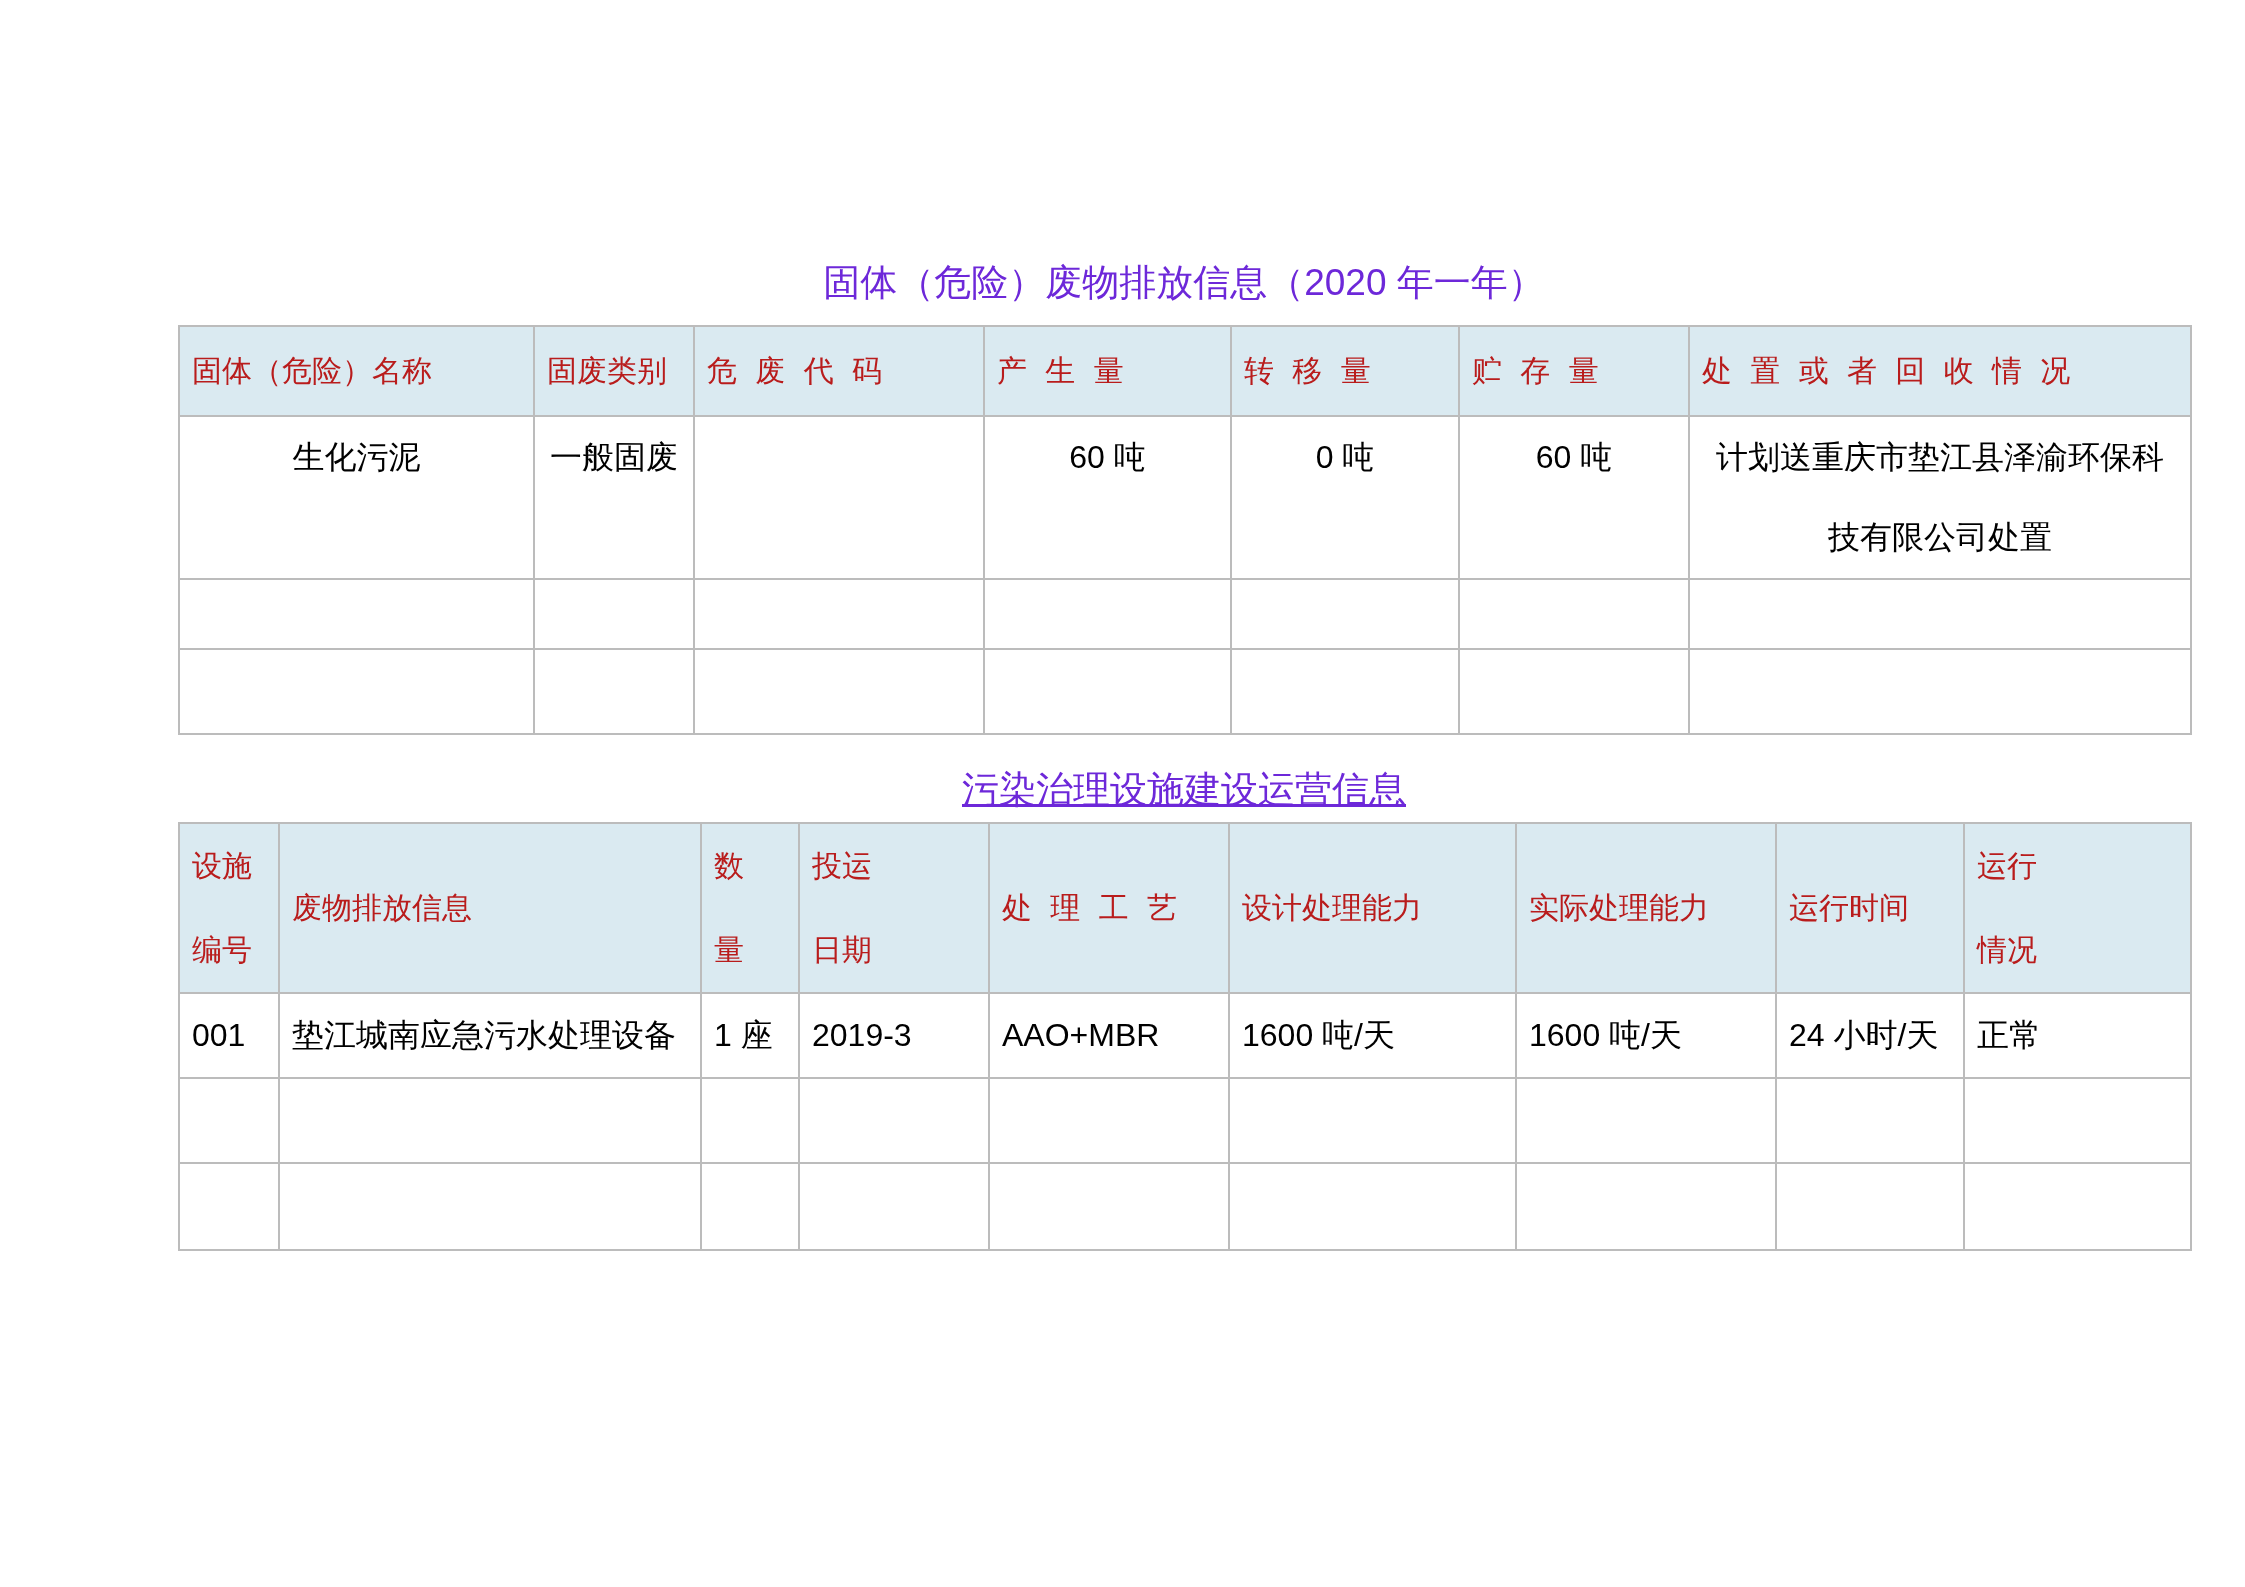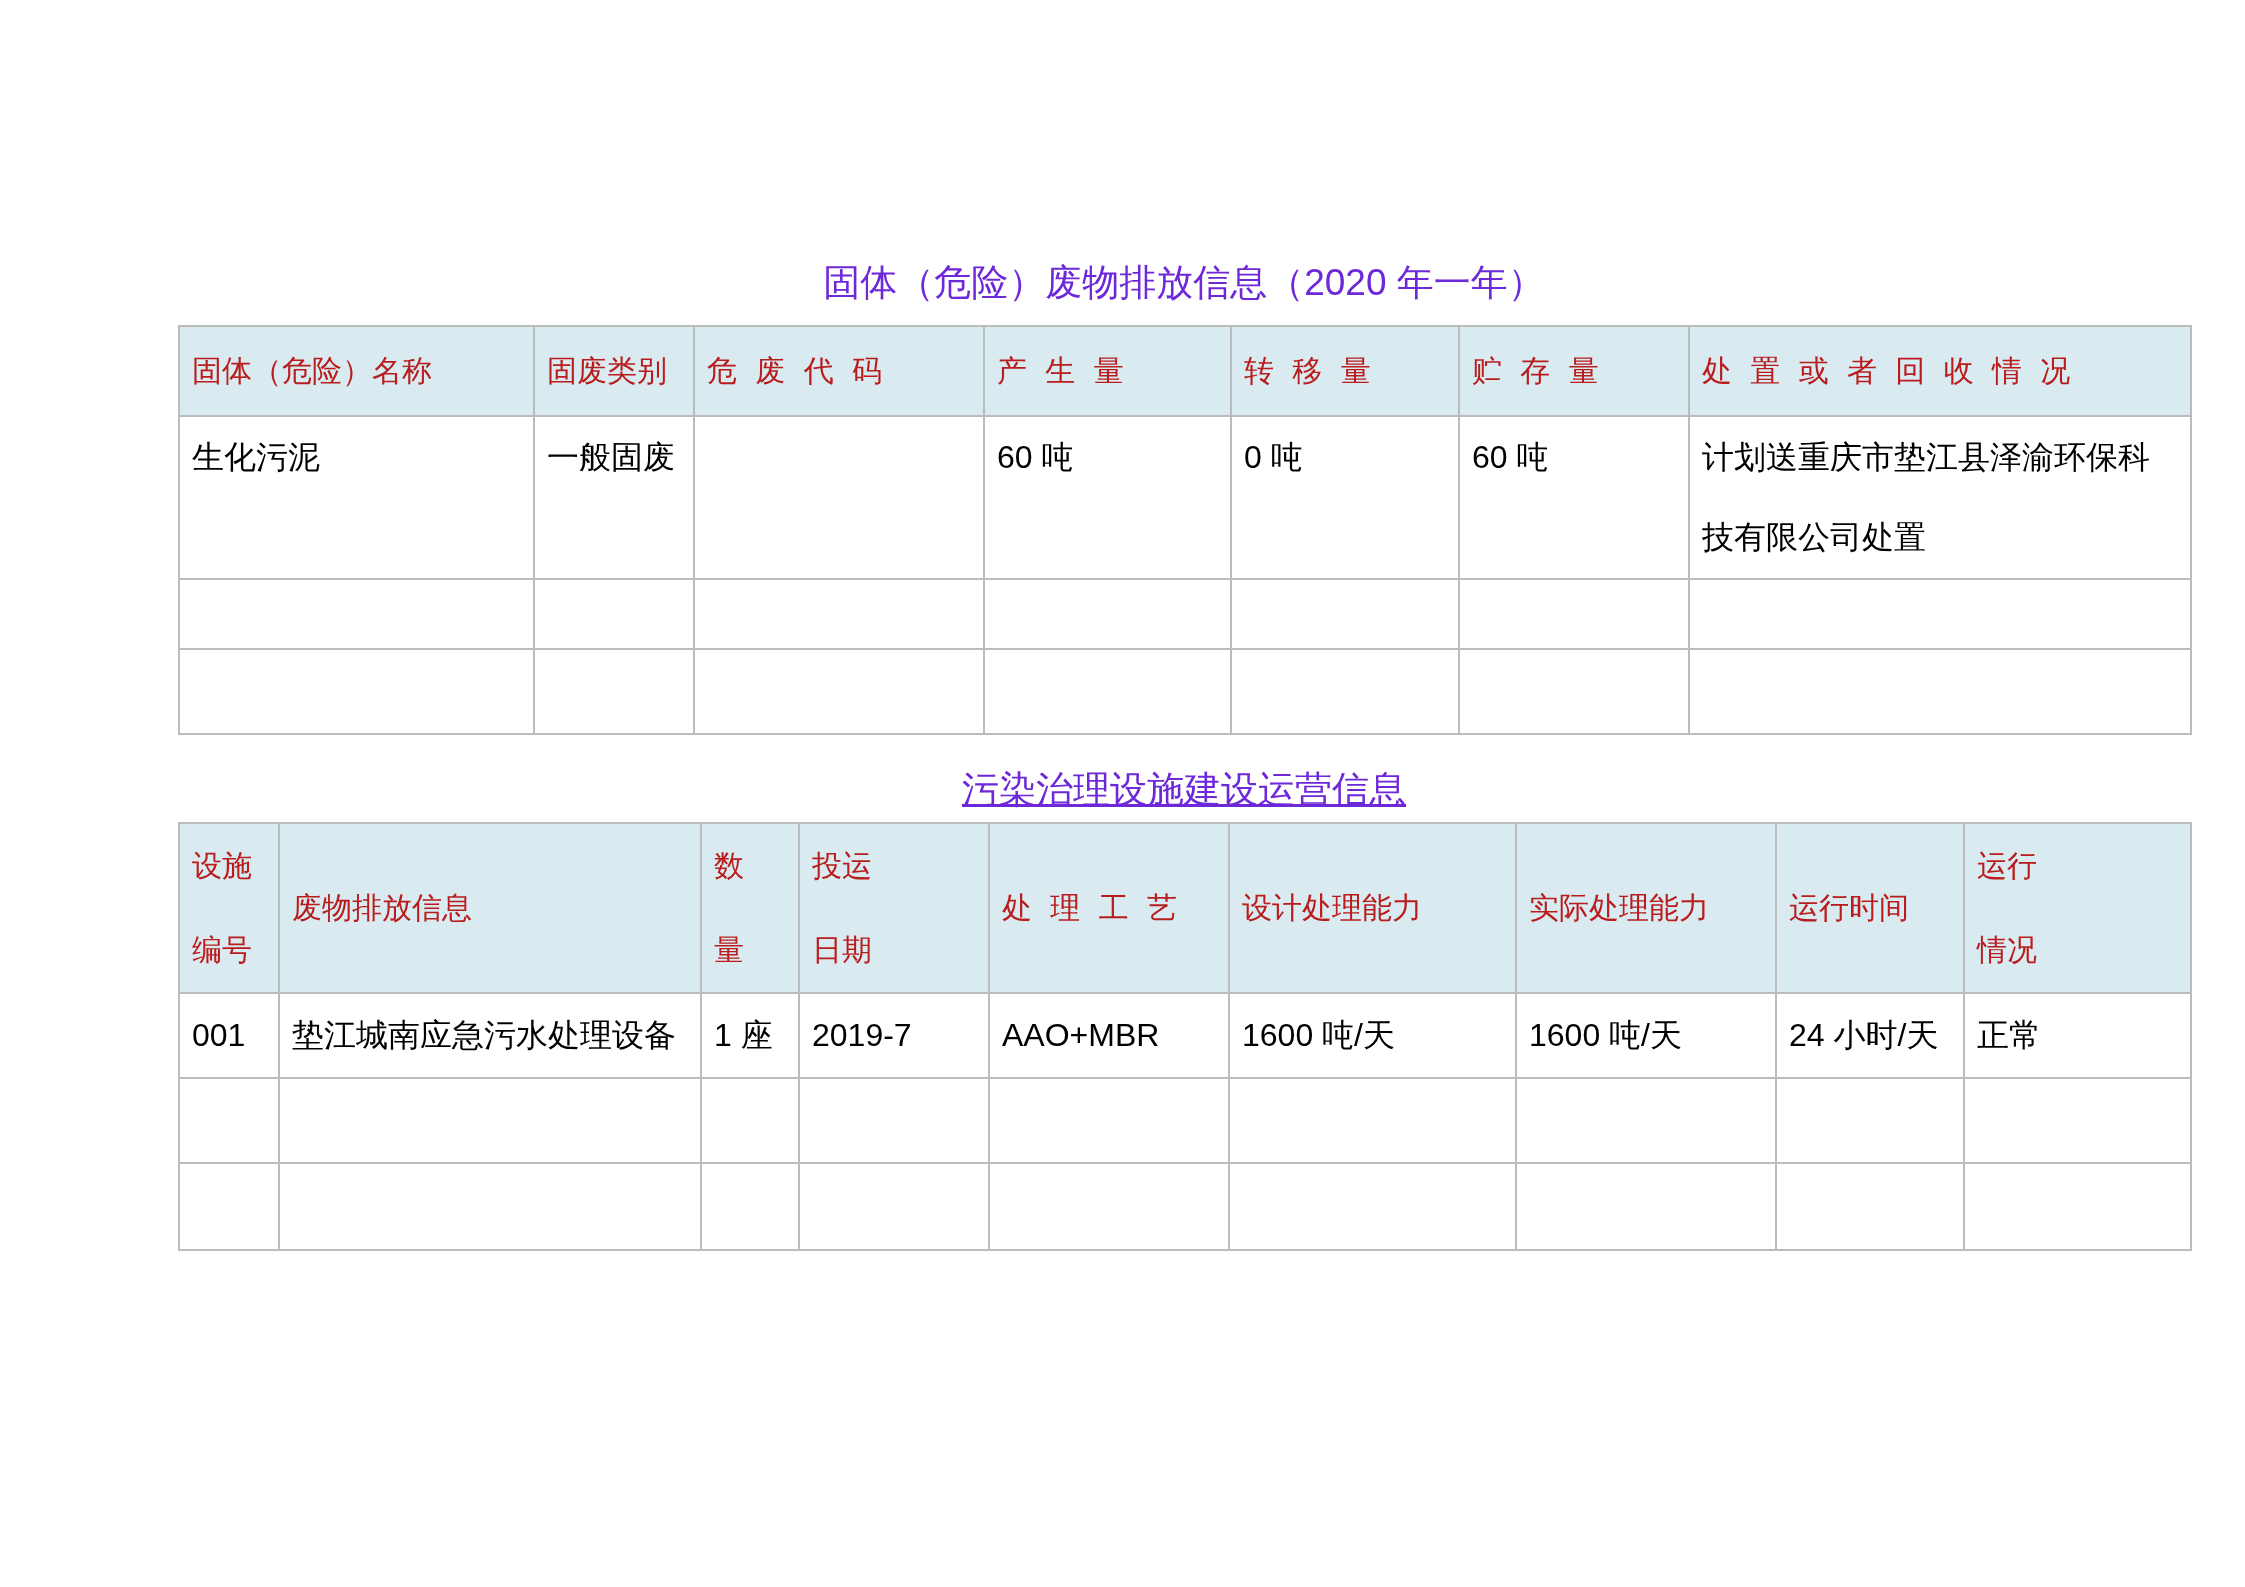--- a/index.html
+++ b/index.html
@@ -41,21 +41,21 @@
   }
   tr.hd td {
     background: #daeaf1;
     color: #b91c1c;
     font-size: 30px;
   }
   td.spread { letter-spacing: 5px; }
   td.twoline { white-space: pre-line; line-height: 84px; }
   
   tr.t1-head  { height: 90px; }
-  tr.t1-data  { height: 163px; }
+  tr.t1-data  { height: 163px; text-align: center; }
   tr.t1-data td { vertical-align: top; line-height: 80px; }
   tr.t1-empty1 { height: 70px; }
   tr.t1-empty2 { height: 85px; }
   
   tr.t2-head  { height: 170px; }
   tr.t2-data  { height: 85px; margin-top: 16px; }
   tr.t2-empty1 { height: 85px; }
   tr.t2-empty2 { height: 87px; }
 </style>
 </head>
@@ -143,21 +143,21 @@
           <td>设计处理能力</td>
           <td>实际处理能力</td>
           <td>运行时间</td>
           <td class="twoline">运行
 情况</td>
         </tr>
         <tr class="t2-data">
           <td>001</td>
           <td>垫江城南应急污水处理设备</td>
           <td>1 座</td>
-          <td>2019-7</td>
+          <td>2019-3</td>
           <td>AAO+MBR</td>
           <td>1600 吨/天</td>
           <td>1600 吨/天</td>
           <td>24 小时/天</td>
           <td>正常</td>
         </tr>
         <tr class="t2-empty1">
           <td></td>
           <td></td>
           <td></td>

